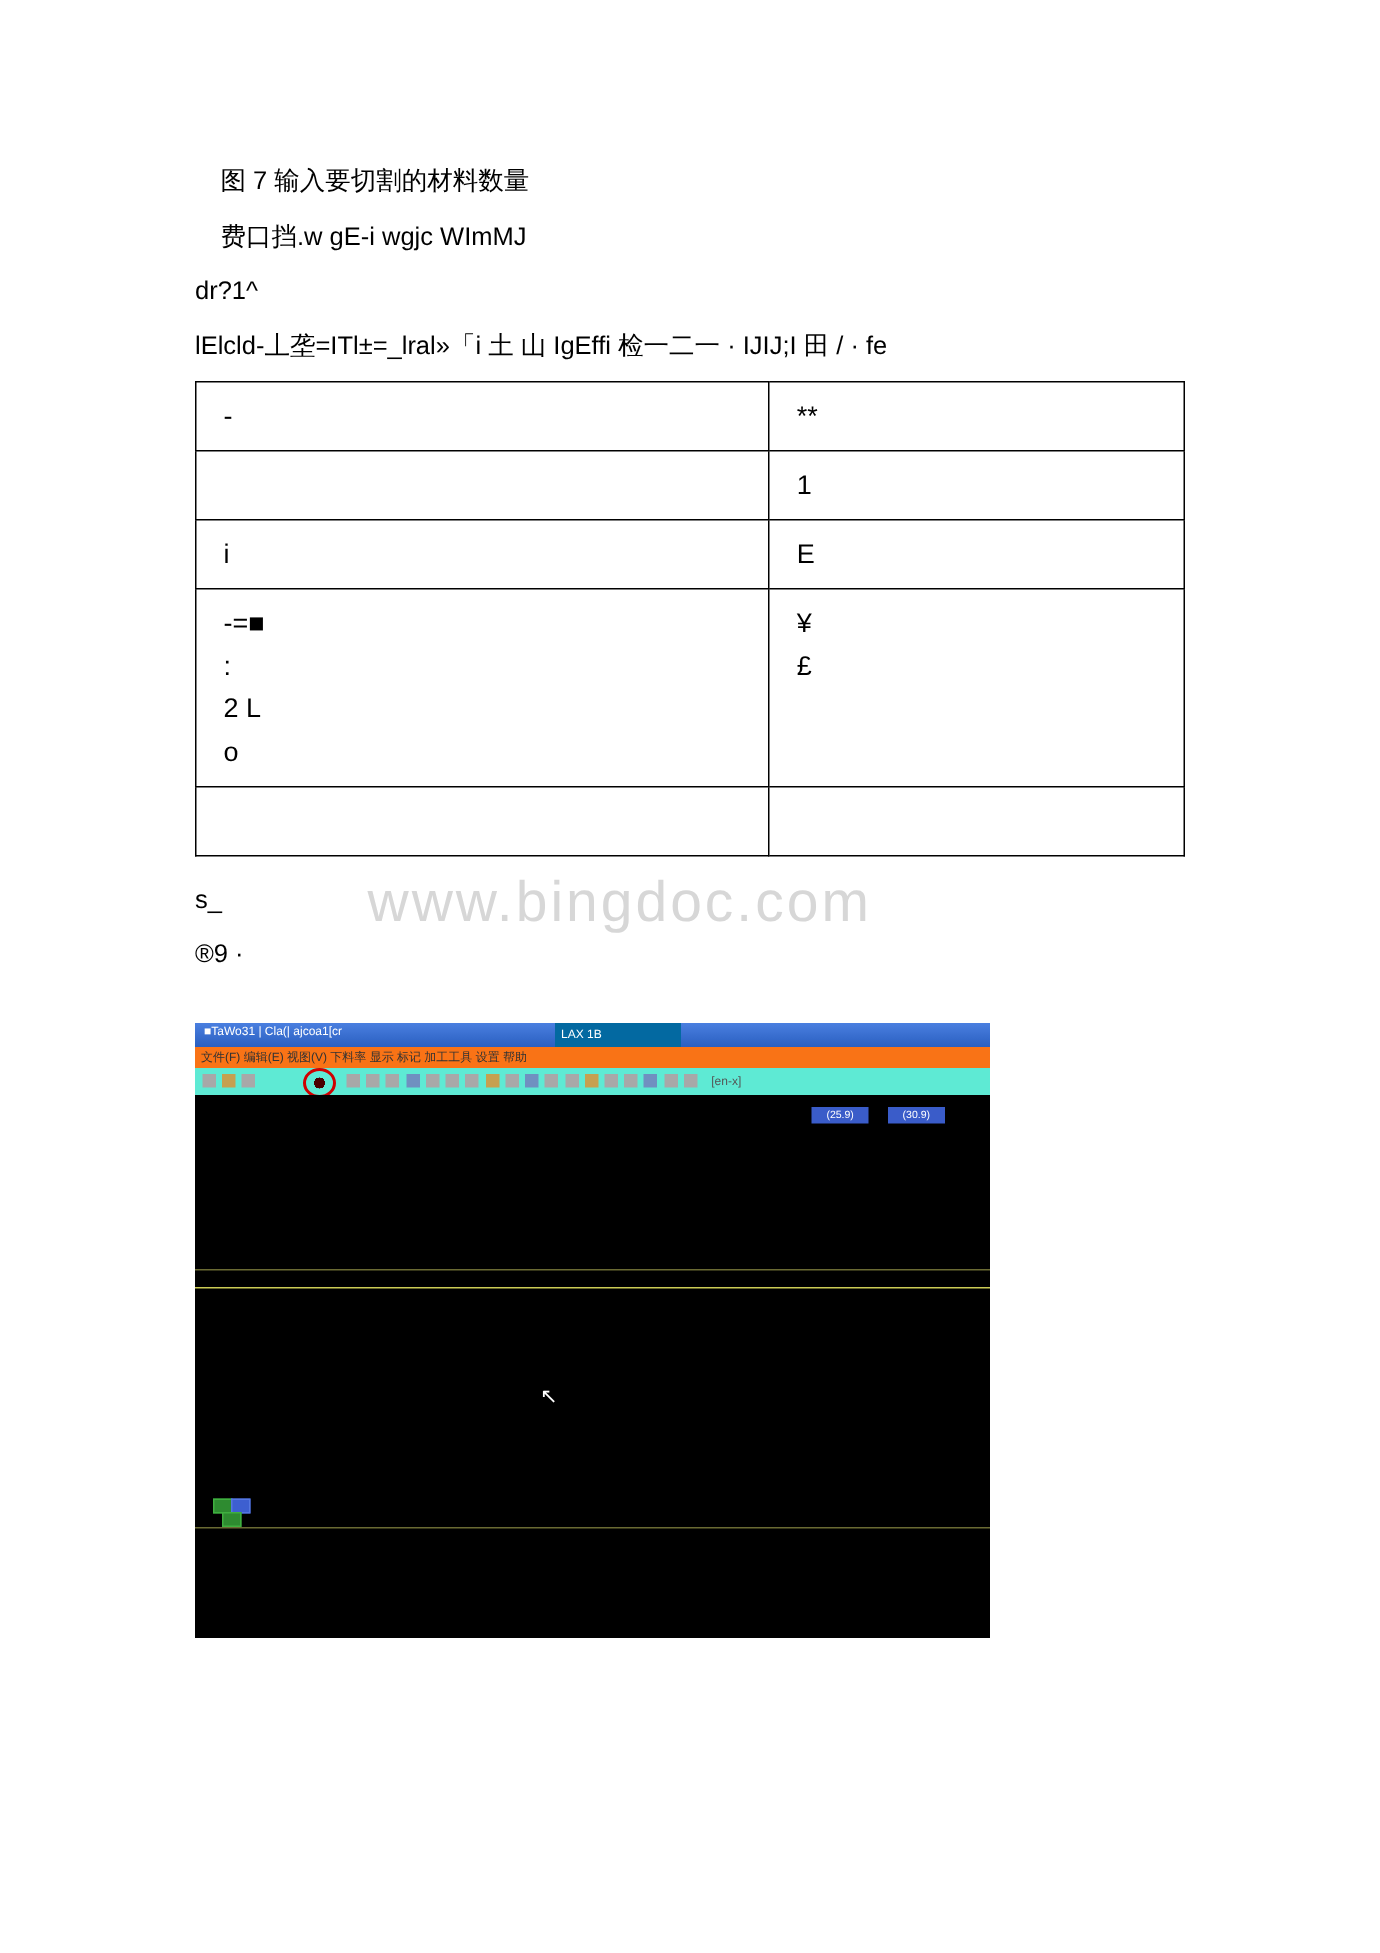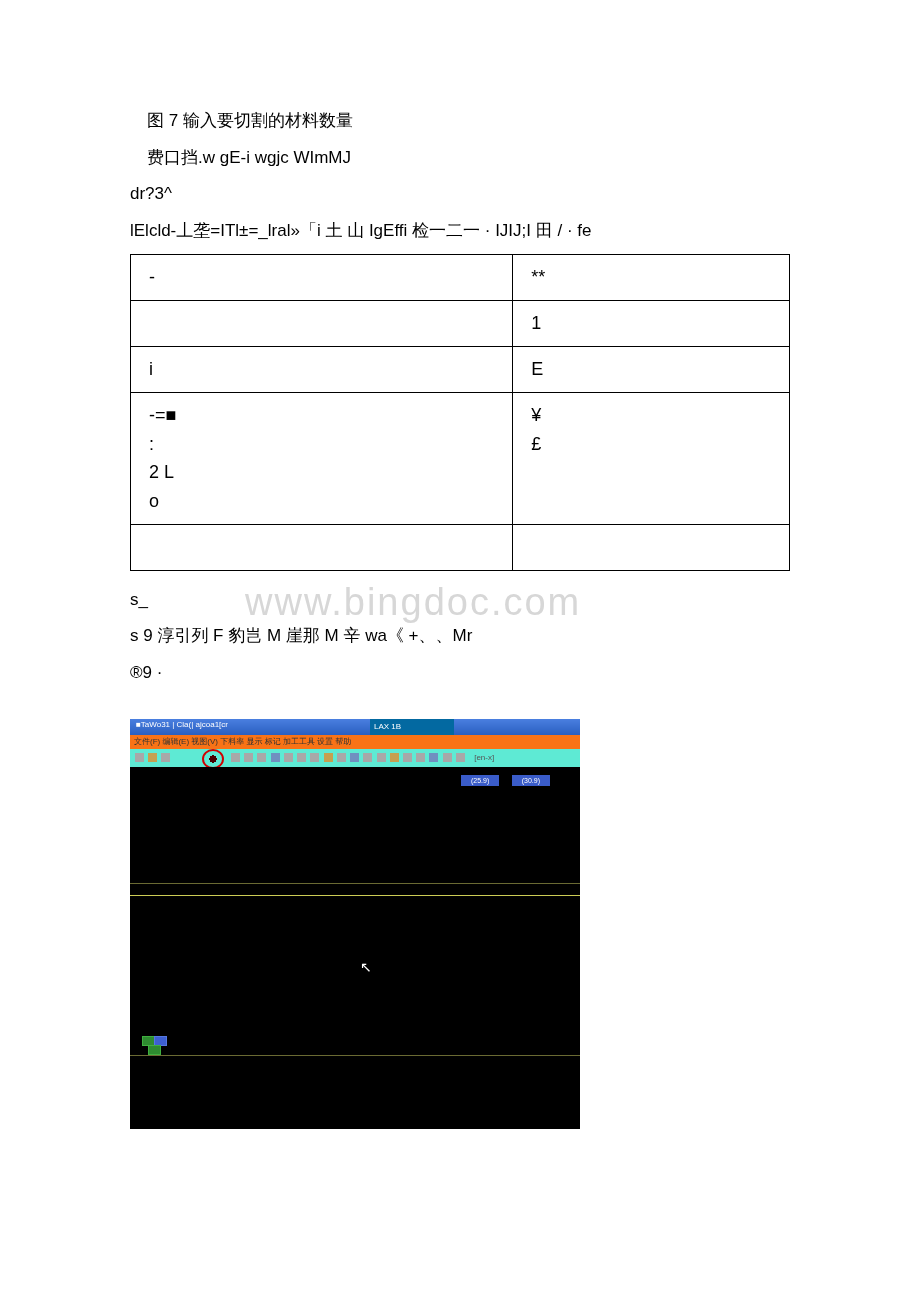--- a/index.html
+++ b/index.html
@@ -47,21 +47,21 @@
     top: -4px;
     font-size: 38px;
     color: #d7d7d7;
     letter-spacing: 2px;
     font-family: Arial, sans-serif;
     pointer-events: none;
     user-select: none;
     white-space: nowrap;
   }
   .screenshot {
-    width: 450px;
+    width: 530px;
     height: 410px;
     background: #000;
     position: relative;
     margin: 30px 0 20px 0;
     overflow: hidden;
   }
   .sc-titlebar {
     position: absolute;
     left: 0; right: 0; top: 0;
     height: 16px;
@@ -163,21 +163,21 @@
   .sc-origin .b { position:absolute; width:11px; height:8px; background:#3d5fd0; top:0; left:12px; border:1px solid #5577e0; }
   .sc-origin .g { position:absolute; width:11px; height:8px; background:#2e8b30; top:9px; left:6px; border:1px solid #3faf3f; }
 </style>
 </head>
 <body>
 
 <div class="page">
 
   <p class="para">图 7 输入要切割的材料数量</p>
   <p class="para">费口挡.w gE-i wgjc WImMJ</p>
-  <p class="para noindent">dr?3^</p>
+  <p class="para noindent">dr?1^</p>
   <p class="para noindent">lElcld-丄垄=ITl±=_lral»「i 土 山 IgEffi 检一二一 · IJIJ;I 田 / · fe</p>
 
   <table class="data-table">
     <colgroup>
       <col style="width:58%">
       <col style="width:42%">
     </colgroup>
     <tbody>
       <tr>
         <td>-</td>
@@ -207,21 +207,20 @@
       </tr>
       <tr>
         <td>&nbsp;</td>
         <td>&nbsp;</td>
       </tr>
     </tbody>
   </table>
 
   <div class="watermark-wrap">
     <p class="para noindent">s_</p>
-    <p class="para noindent">s 9 淳引列 F 豹岂 M 崖那 M 辛 wa《 +、、Mr</p>
     <div class="watermark">www.bingdoc.com</div>
   </div>
   <p class="para noindent">®9 ·</p>
 
   <div class="screenshot">
     <div class="sc-titlebar"></div>
     <div class="sc-titletext">■TaWo31 | Cla(| ajcoa1[cr</div>
     <div class="sc-titlecenter">LAX 1B</div>
     <div class="sc-menubar">文件(F)  编辑(E)  视图(V)  下料率  显示  标记  加工工具  设置  帮助</div>
     <div class="sc-toolbar">

